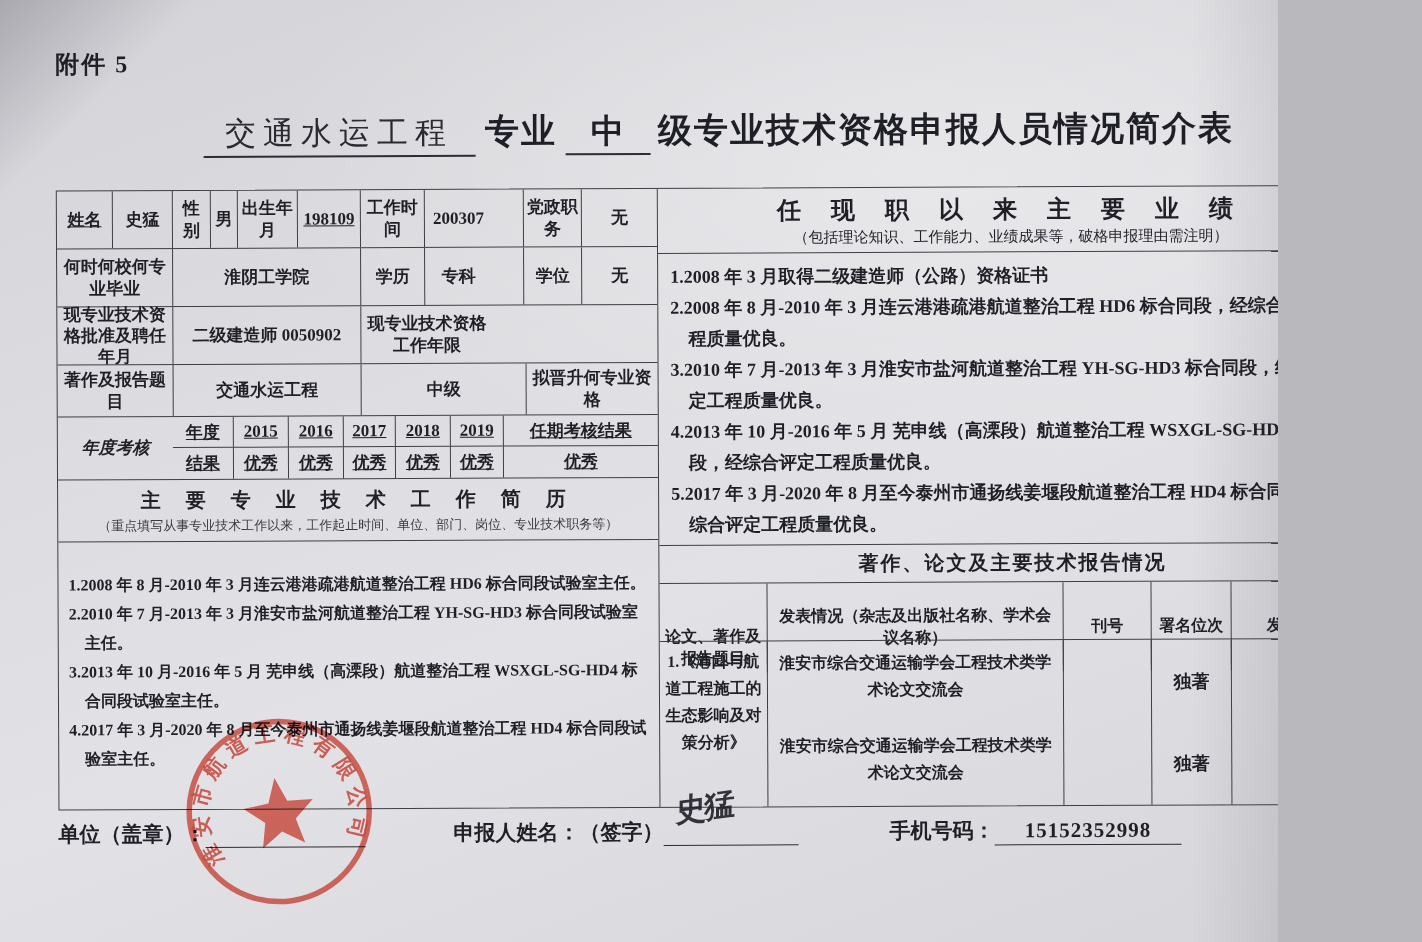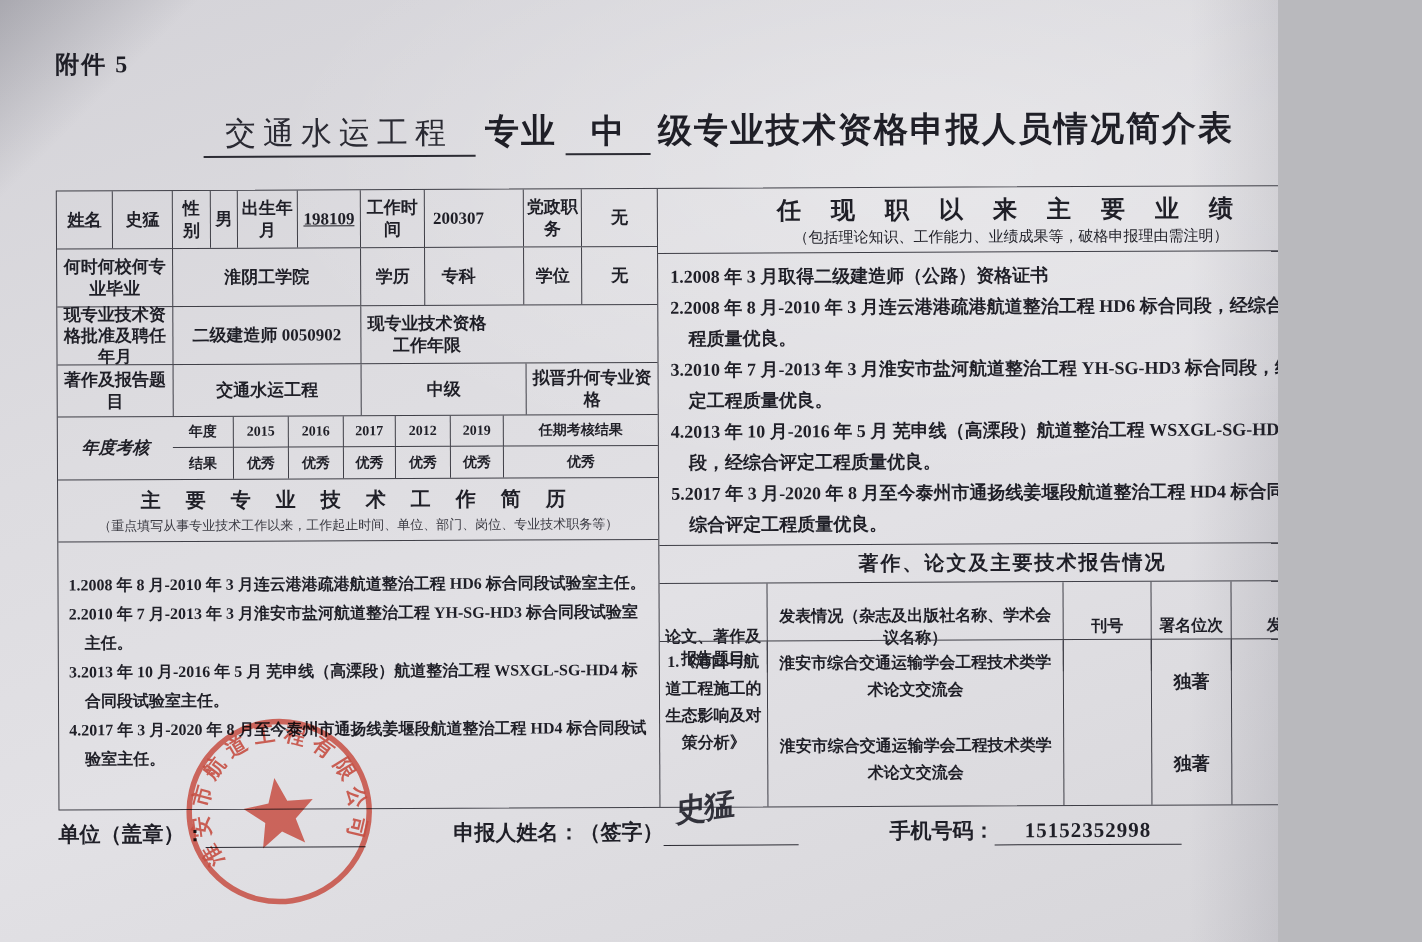--- a/index.html
+++ b/index.html
@@ -49,21 +49,21 @@
 
   
   .w55{flex:0 0 55px;text-decoration:underline;} .w60{flex:0 0 60px;} .w38{flex:0 0 38px;} .w27{flex:0 0 27px;}
   .w63{flex:0 0 63px;text-decoration:underline;} .w64{flex:0 0 64px;} .w68{flex:0 0 68px;} .w58{flex:0 0 58px;margin-left:31px;}
   .wrest{flex:1;}
   .w115{flex:0 0 115px;} .w188{flex:0 0 188px;} .w132{flex:0 0 132px;}
 
   .assess{height:62px;}
   .assess .label{flex:0 0 115px;font-style:italic;}
   .assess-grid{flex:1;display:grid;grid-template-columns:60px 55px 55px 52px 55px 53px 1fr;grid-auto-rows:1fr;}
-  .ag{border-left:1.5px solid var(--line);display:flex;align-items:center;justify-content:center;font-size:14px;}
+  .ag{border-left:1.5px solid var(--line);display:flex;align-items:center;justify-content:center;font-size:17px;text-decoration:underline;}
   .ag.toprow{border-bottom:1.5px solid var(--line);}
 
   .sec-head{border-top:1.5px solid var(--line);text-align:center;display:flex;flex-direction:column;justify-content:center;}
   .sec-head .big{font-size:20px;font-weight:800;letter-spacing:10px;}
   .sec-head .small{font-size:13px;font-weight:500;color:#3a3a42;margin-top:3px;letter-spacing:0px;}
 
   .hist-body{border-top:1.5px solid var(--line);flex:1;padding:28px 8px 6px 10px;font-size:16px;line-height:29px;font-weight:600;}
   .hist-body .item{padding-left:1em;text-indent:-1em;}
 
   .ach-head{height:64px;text-align:center;display:flex;flex-direction:column;justify-content:center;}
@@ -152,21 +152,21 @@
           <div class="c w132">拟晋升何专业资格</div>
         </div>
 
         <div class="row assess">
           <div class="c label">年度考核</div>
           <div class="assess-grid">
             <div class="ag toprow" style="border-left:none">年度</div>
             <div class="ag toprow">2015</div>
             <div class="ag toprow">2016</div>
             <div class="ag toprow">2017</div>
-            <div class="ag toprow">2012</div>
+            <div class="ag toprow">2018</div>
             <div class="ag toprow">2019</div>
             <div class="ag toprow">任期考核结果</div>
             <div class="ag" style="border-left:none">结果</div>
             <div class="ag">优秀</div>
             <div class="ag">优秀</div>
             <div class="ag">优秀</div>
             <div class="ag">优秀</div>
             <div class="ag">优秀</div>
             <div class="ag">优秀</div>
           </div>

